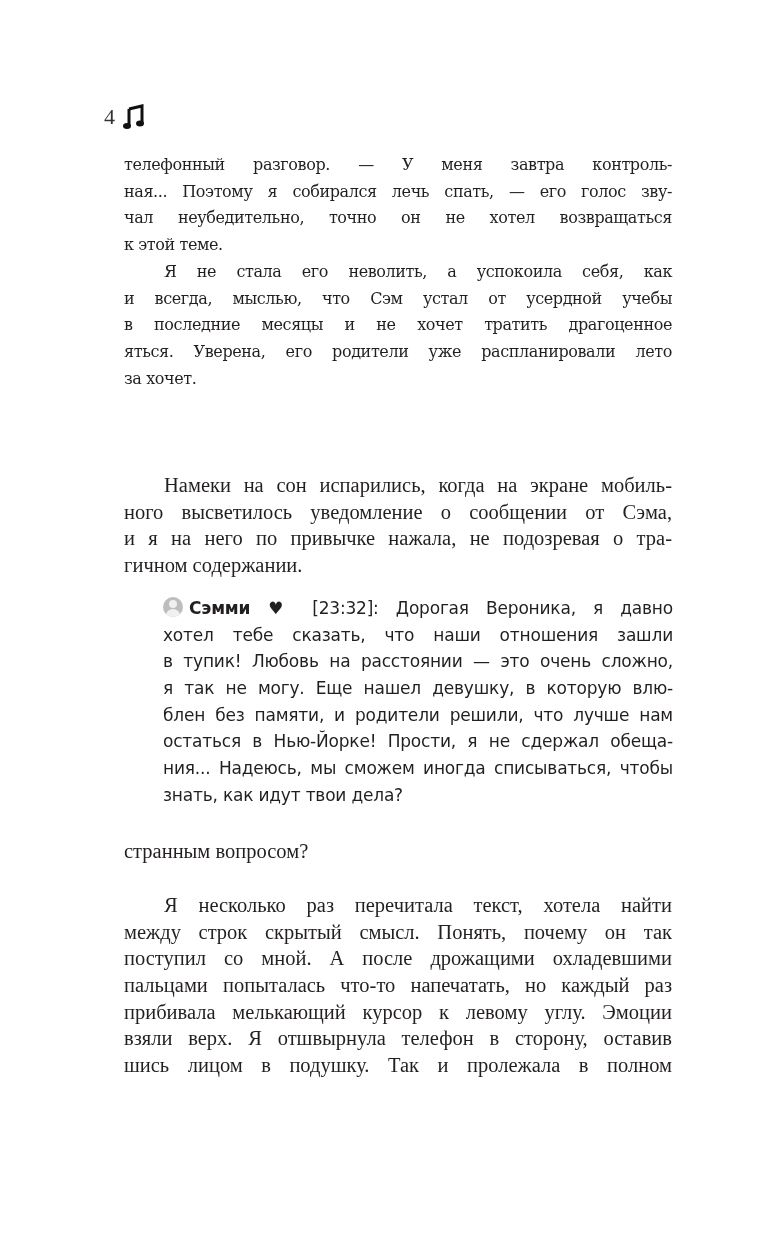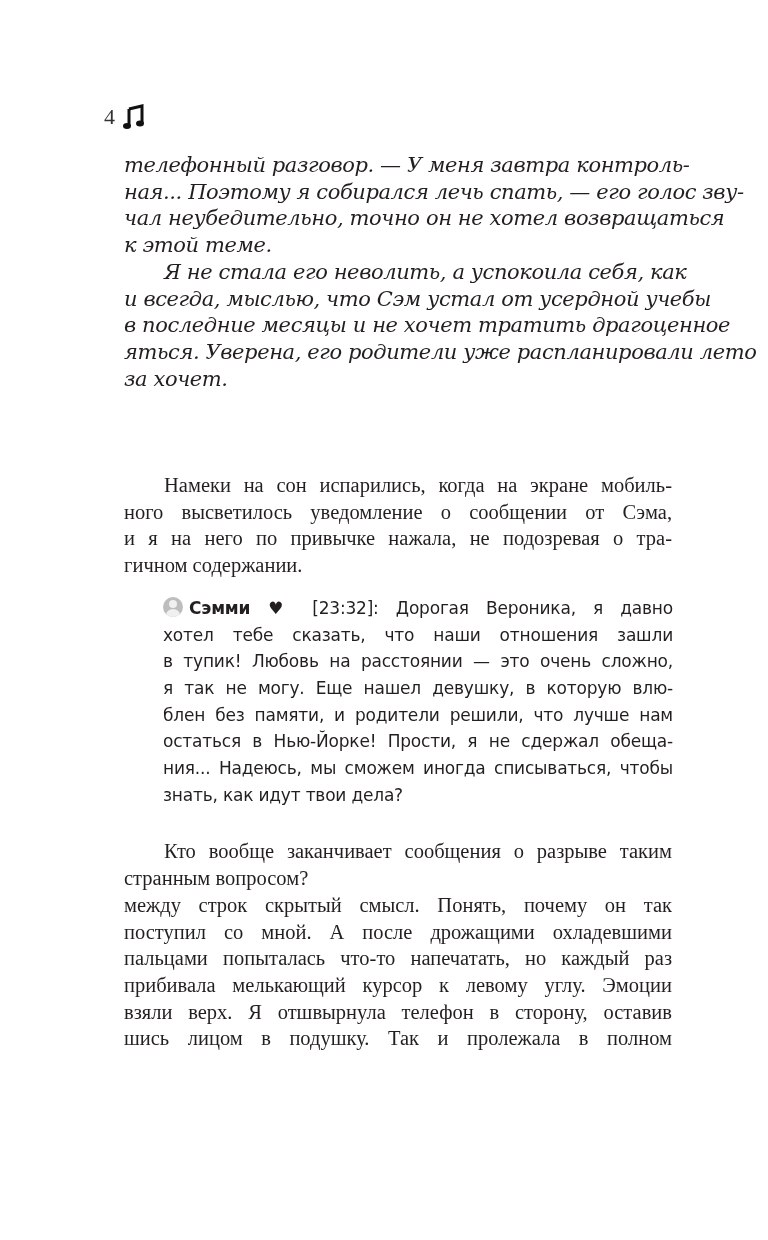--- a/index.html
+++ b/index.html
@@ -3,21 +3,21 @@
 <meta charset="utf-8">
 <style>
   html, body { margin: 0; padding: 0; background: #ffffff; }
   body { width: 768px; height: 1240px; position: relative; overflow: hidden; color: #231f20; }
   .header { position: absolute; left: 104px; top: 104px; display: flex; align-items: center; gap: 8px; }
   .page-num { font-family: "Liberation Serif", serif; font-size: 22px; color: #333; }
   .note-icon { width: 22px; height: 26px; display: inline-block; }
   .block { position: absolute; left: 124px; width: 548px; }
   .line { display: block; text-align: justify; text-align-last: justify; white-space: nowrap; height: 26.7px; line-height: 26.7px; }
   .line.last { text-align-last: left; }
-  .italic { font-family: "DejaVu Serif", serif; font-style: italic; font-size: 21px; letter-spacing: -0.4px; }
+  .italic { font-family: "DejaVu Serif", serif; font-size: 16px; letter-spacing: -0.4px; }
   .roman { font-family: "Liberation Serif", serif; font-size: 20.5px; }
   .sans { font-family: "DejaVu Sans", sans-serif; font-size: 17px; letter-spacing: -0.2px; }
   .indent { text-indent: 40px; }
   .msg { left: 163px; width: 510px; }
   .avatar { display: inline-block; width: 20px; height: 20px; border-radius: 50%; background: #bdbdbd; vertical-align: -3px; margin-right: 6px; position: relative; overflow: hidden; }
   .avatar::before { content: ""; position: absolute; left: 6px; top: 3px; width: 8px; height: 8px; border-radius: 50%; background: #f0f0f0; }
   .avatar::after { content: ""; position: absolute; left: 3px; top: 12px; width: 14px; height: 12px; border-radius: 50%; background: #f0f0f0; }
   .sender { font-weight: bold; }
 </style>
 </head>
@@ -60,24 +60,24 @@
   <span class="line">хотел тебе сказать, что наши отношения зашли</span>
   <span class="line">в тупик! Любовь на расстоянии — это очень сложно,</span>
   <span class="line">я так не могу. Еще нашел девушку, в которую влю-</span>
   <span class="line">блен без памяти, и родители решили, что лучше нам</span>
   <span class="line">остаться в Нью-Йорке! Прости, я не сдержал обеща-</span>
   <span class="line">ния... Надеюсь, мы сможем иногда списываться, чтобы</span>
   <span class="line last">знать, как идут твои дела?</span>
 </div>
 
 <div class="block roman" style="top:838px">
-  <span class="line indent">Кто вообще заканчивает сообщения о разрыве таким</span>
   <span class="line last">странным вопросом?</span>
 </div>
 
 <div class="block roman" style="top:892px">
+  <span class="line indent">Я несколько раз перечитала текст, хотела найти</span>
   <span class="line">между строк скрытый смысл. Понять, почему он так</span>
   <span class="line">поступил со мной. А после дрожащими охладевшими</span>
   <span class="line">пальцами попыталась что-то напечатать, но каждый раз</span>
   <span class="line">прибивала мелькающий курсор к левому углу. Эмоции</span>
   <span class="line">взяли верх. Я отшвырнула телефон в сторону, оставив</span>
   <span class="line">шись лицом в подушку. Так и пролежала в полном</span>
 </div>
 
 </body></html>

